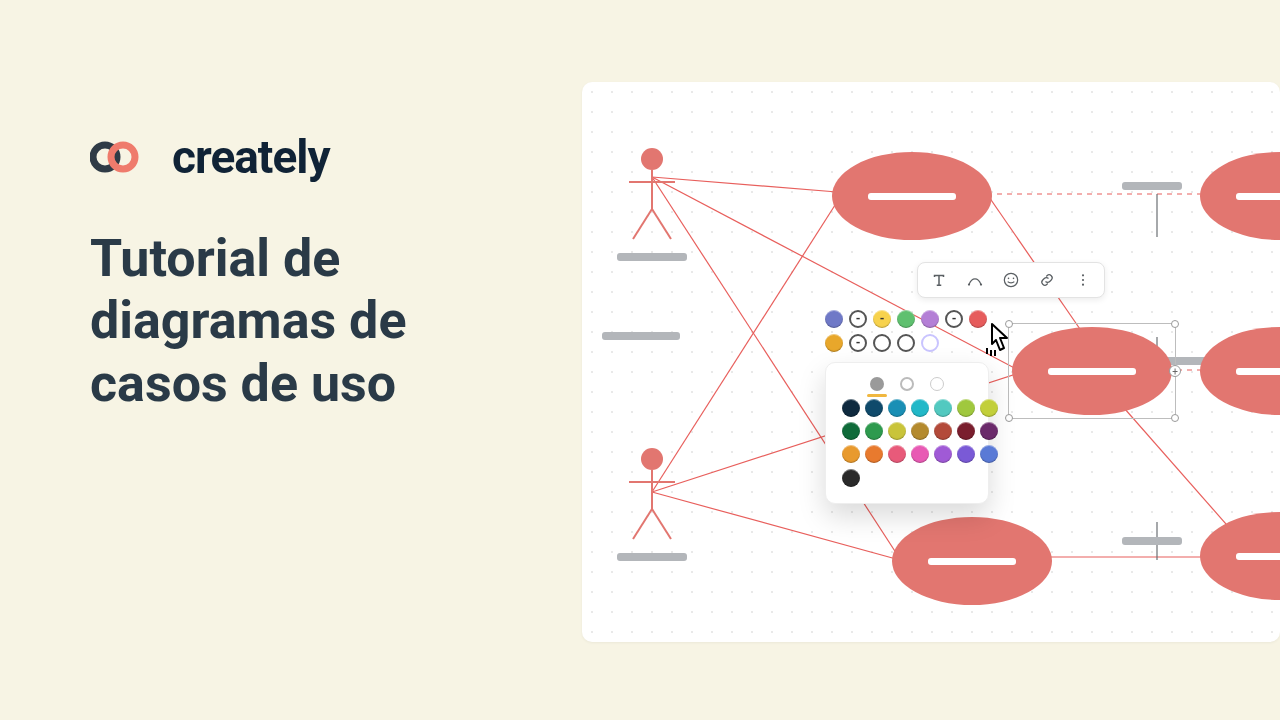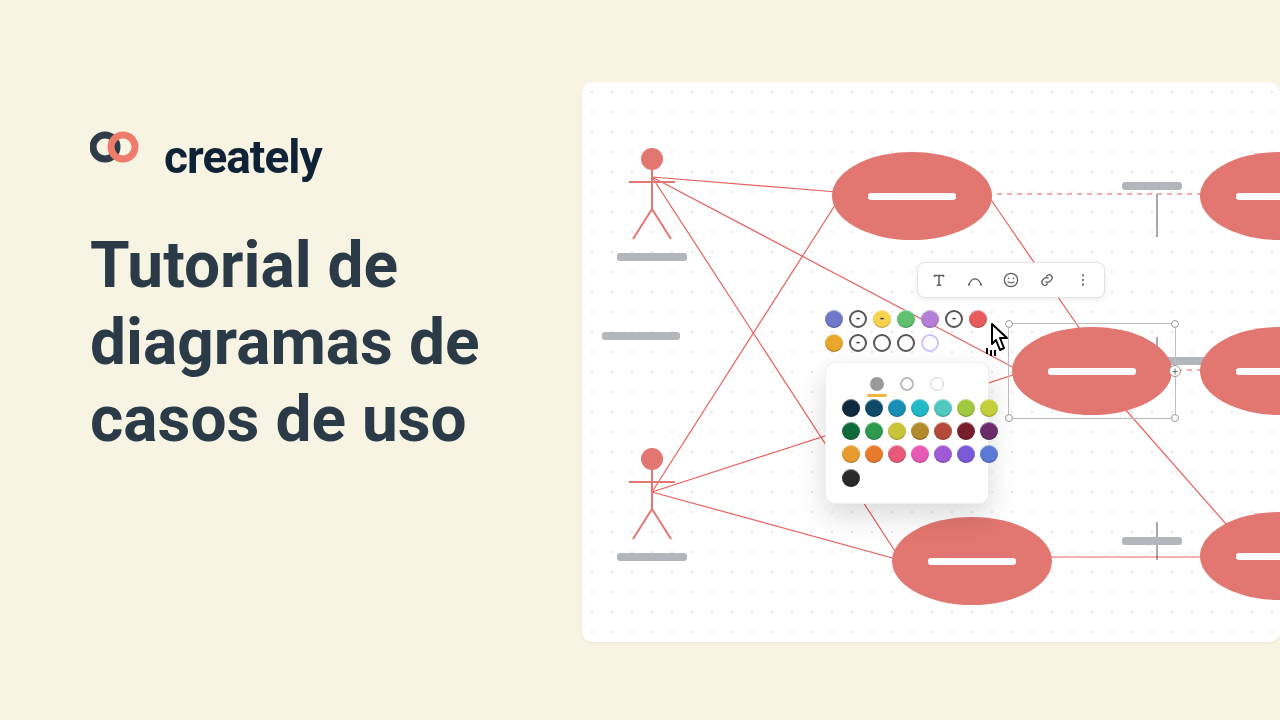--- a/index.html
+++ b/index.html
@@ -19,32 +19,32 @@
     height:720px;
     background:var(--bg);
     font-family:-apple-system,BlinkMacSystemFont,"Segoe UI",Roboto,Arial,sans-serif;
     overflow:hidden;
     position:relative;
   }
   
   .logo{
     position:absolute;
     left:90px; top:130px;
-    display:flex; align-items:flex-start; gap:22px;
+    display:flex; align-items:center; gap:30px;
   }
   .logo-mark{width:52px;height:34px;position:relative}
   .logo-mark svg{display:block}
   .logo-word{
     font-size:46px; font-weight:700; letter-spacing:-1px;
     color:#102336;
   }
   .heading{
     position:absolute;
     left:90px; top:228px;
-    font-size:64px; line-height:1.2; font-weight:700;
+    font-size:52px; line-height:1.2; font-weight:700;
     color:var(--ink);
     max-width:460px;
   }
 
   
   .canvas{
     position:absolute;
     left:582px; top:82px;
     width:698px; height:560px;
     background:var(--canvas);

